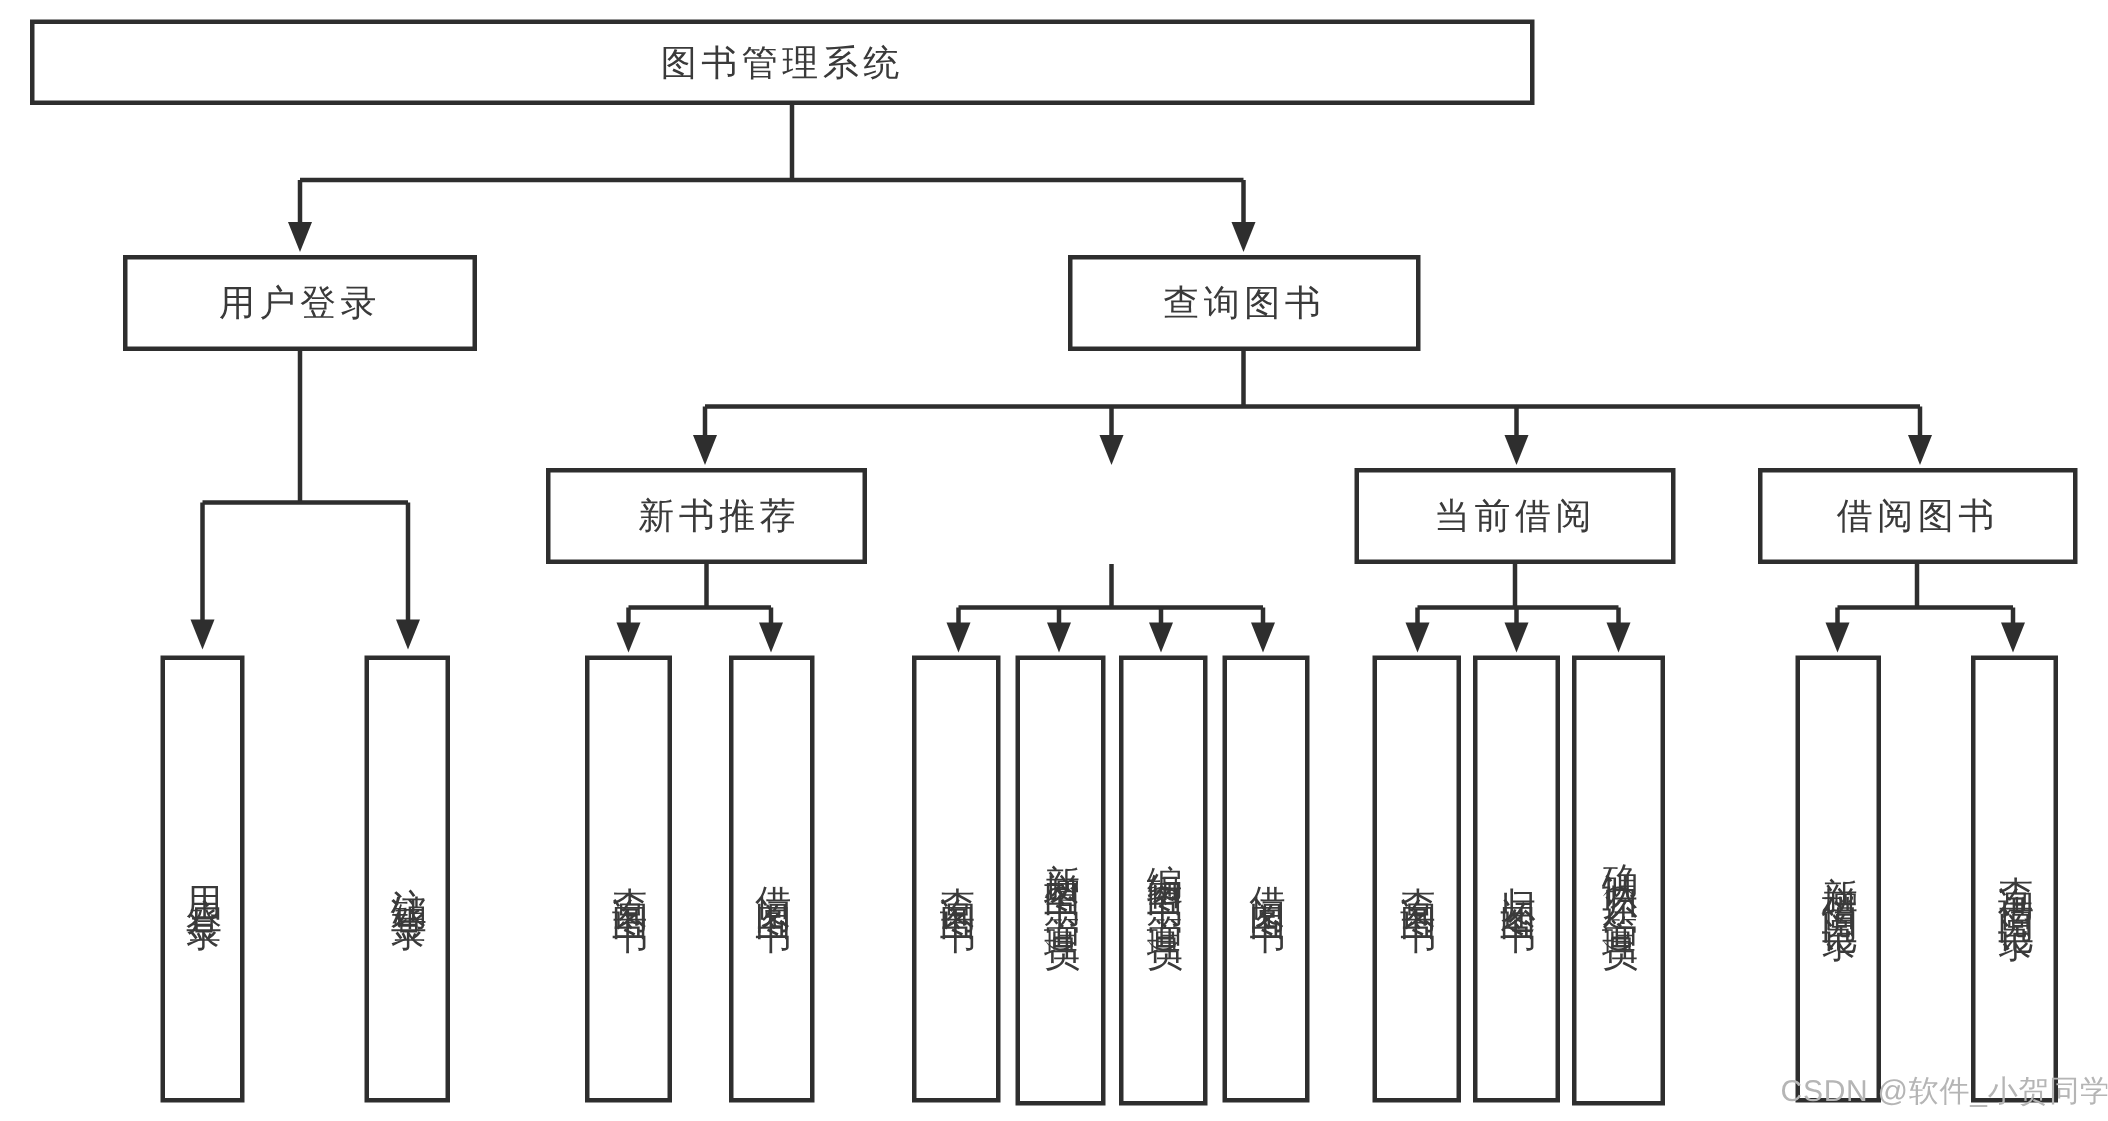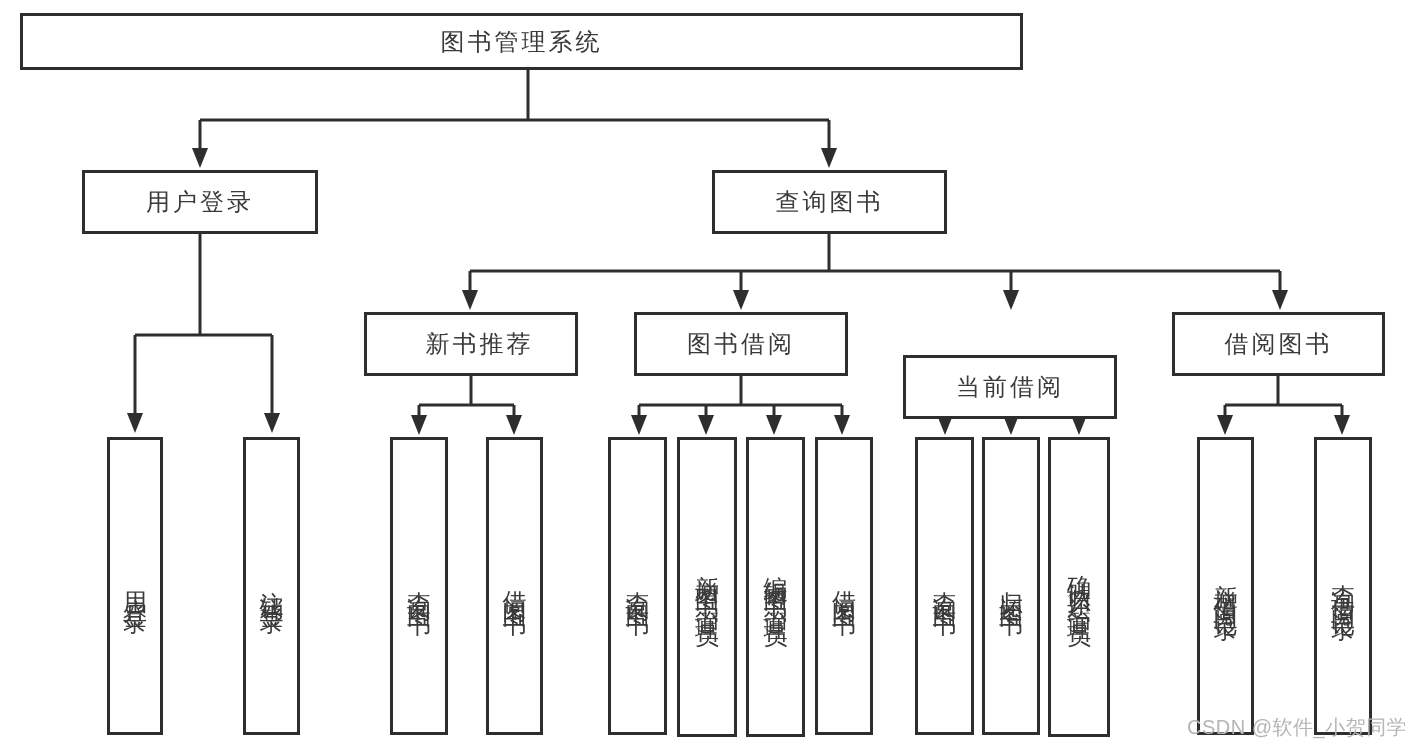--- a/index.html
+++ b/index.html
@@ -138,24 +138,21 @@
   <div class="node" style="left:82px; top:170px; width:236px; height:64px;">
     <span class="label">用户登录</span>
   </div>
   <div class="node" style="left:712px; top:170px; width:235px; height:64px;">
     <span class="label">查询图书</span>
   </div>
 
   <div class="node" style="left:364px; top:312px; width:214px; height:64px;padding-left:17px;">
     <span class="label">新书推荐</span>
   </div>
-  <div class="node" style="left:634px; top:312px; width:214px; height:64px;">
-    <span class="label">图书借阅</span>
-  </div>
-  <div class="node" style="left:903px; top:312px; width:214px; height:64px;margin-top:43px;">
+  <div class="node" style="left:903px; top:312px; width:214px; height:64px;">
     <span class="label">当前借阅</span>
   </div>
   <div class="node" style="left:1172px; top:312px; width:213px; height:64px;">
     <span class="label">借阅图书</span>
   </div>
 
   <div class="node leaf" style="left:107px; top:437px; width:56px; height:298px;">
     <span class="label">用户登录</span>
   </div>
   <div class="node leaf" style="left:243px; top:437px; width:57px; height:298px;">

